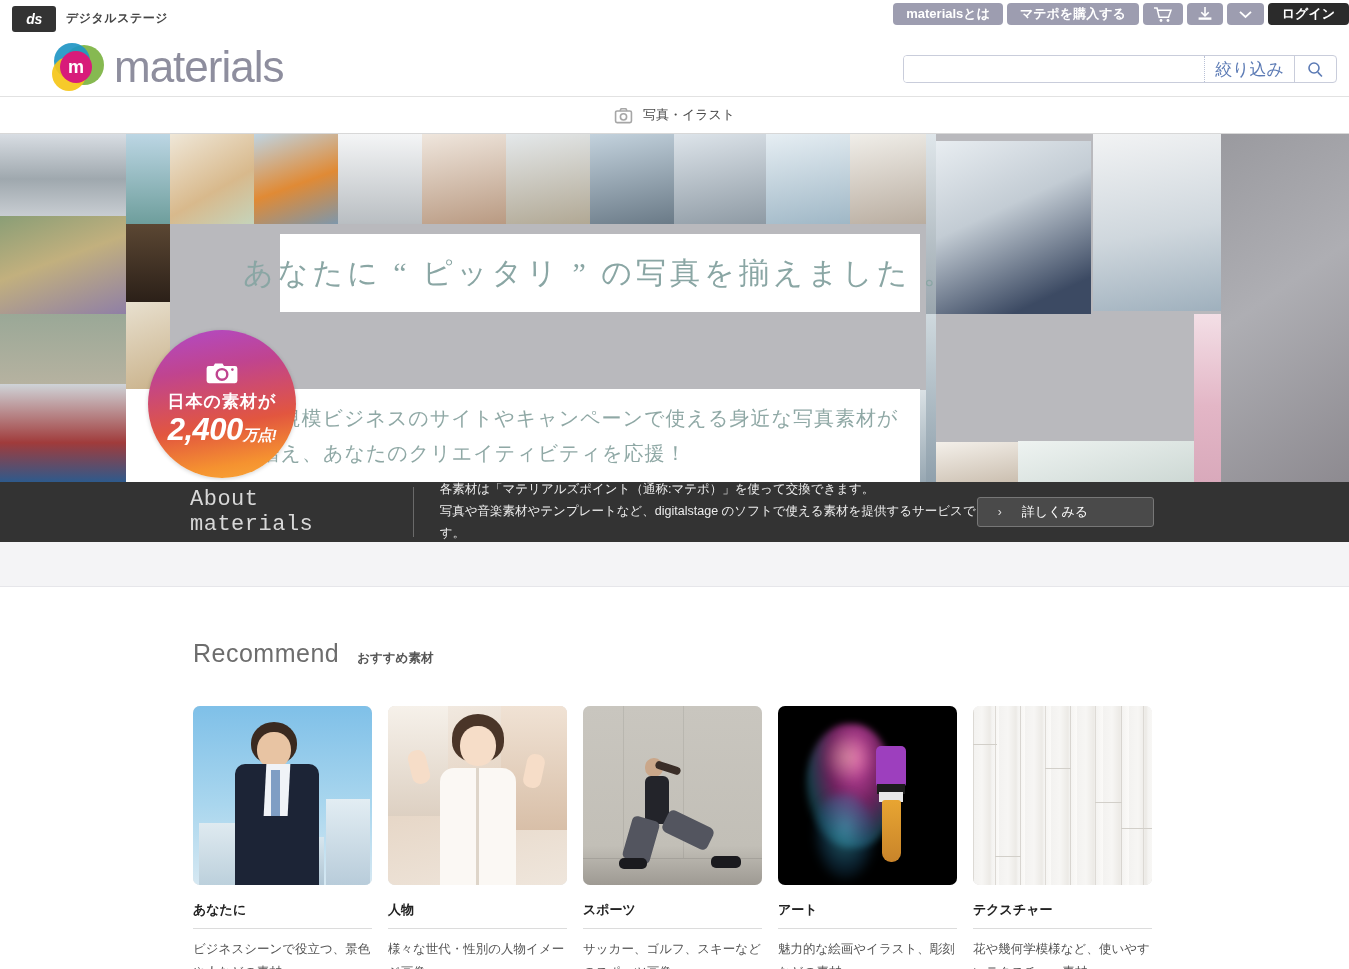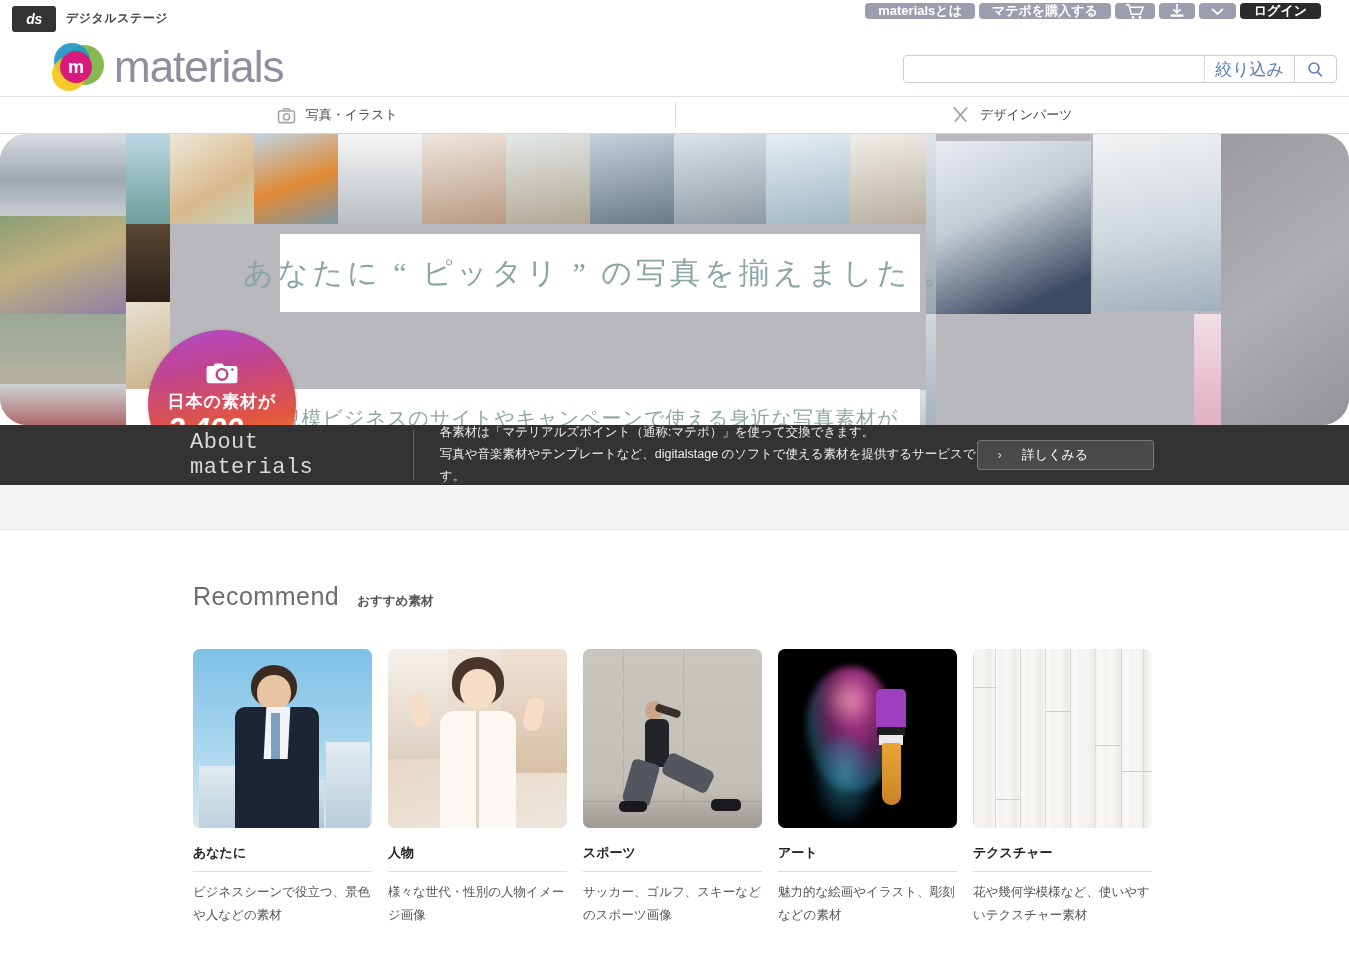--- a/index.html
+++ b/index.html
@@ -39,21 +39,21 @@
     content:"m"; position:absolute; left:0; top:0; width:100%; height:100%;
     display:flex; align-items:center; justify-content:center;
     color:#fff; font-size:18px; font-weight:bold; line-height:1;
     font-family:"Liberation Sans",sans-serif;
   }
   .brand-text {
     margin-left:10px; font-size:44px; color:#8e8e9e; letter-spacing:-1px;
     font-weight:300; line-height:1;
   }
 
-  .util-btns { position:absolute; right:28px; top:3px; display:flex; gap:4px; align-items:stretch; height:16px; }
+  .util-btns { position:absolute; right:0; top:3px; display:flex; gap:4px; align-items:stretch; height:22px; }
   .ubtn {
     background:#9d9db0; color:#fff; font-size:13px; font-weight:bold;
     border-radius:4px; padding:0 13px; display:flex; align-items:center;
     cursor:pointer; white-space:nowrap;
   }
   .ubtn.icon { padding:0 10px; }
   .ubtn.caret { padding:0 12px; }
   .ubtn.login { background:#2b2b2b; padding:8px 14px; }
   .ubtn svg { display:block; }
 
@@ -80,21 +80,21 @@
   .navitem {
     flex:1; display:flex; align-items:center; justify-content:center; gap:10px;
     font-size:13px; color:#4a4a4a; cursor:pointer; position:relative;
   }
   .navitem + .navitem::before {
     content:""; position:absolute; left:0; top:6px; bottom:6px; width:1px; background:#dcdcdc;
   }
   .navitem svg { display:block; }
 
   
-  .hero { position:relative; height:291px; overflow:hidden; background:#b9b9bd;border-radius:27px; }
+  .hero { position:relative; height:348px; overflow:hidden; background:#b9b9bd; }
   .mosaic { position:absolute; inset:0; display:block; }
   .tile { position:absolute; background-size:cover; background-position:center; }
 
   .hero-band-top {
     position:absolute; left:280px; top:100px; width:640px; height:78px;
     background:#fff;
   }
   .hero-title {
     position:absolute; left:280px; top:100px; width:640px; height:78px;
     display:flex; align-items:center; justify-content:center;
@@ -222,26 +222,20 @@
 </div>
 
 <div class="mainnav">
   <div class="navitem">
     <svg width="19" height="17" viewBox="0 0 20 18" fill="none" stroke="#a6a6a6" stroke-width="1.7">
       <rect x="1.6" y="4.2" width="16.8" height="12.3" rx="1.6"></rect>
       <circle cx="10" cy="10.4" r="3.3"></circle>
       <path d="M6.2 4.2l1.3-2.4h5l1.3 2.4"></path>
     </svg>
     <span>写真・イラスト</span>
-  </div>
-  <div class="navitem">
-    <svg width="19" height="18" viewBox="0 0 20 19" fill="none" stroke="#a6a6a6" stroke-width="1.8">
-      <path d="M3 1.5L16 16.5M17 1.5L4 16.5"></path>
-    </svg>
-    <span>デザインパーツ</span>
   </div>
 </div>
 
 <div class="hero">
   <div class="mosaic">
 
     <div class="tile" style="left:0;top:0;width:126px;height:82px;background:linear-gradient(180deg,#d8dde3,#9fa8ae 55%,#c8cdd2);"></div>
     <div class="tile" style="left:0;top:82px;width:126px;height:98px;background:linear-gradient(160deg,#8a9e76,#c2b07e 45%,#8f7fa6);"></div>
     <div class="tile" style="left:0;top:180px;width:126px;height:70px;background:linear-gradient(180deg,#9aa897,#b6b2a0);"></div>
     <div class="tile" style="left:0;top:250px;width:126px;height:98px;background:linear-gradient(180deg,#cfd4d8,#a03b3b 60%,#2e5a8c);"></div>

